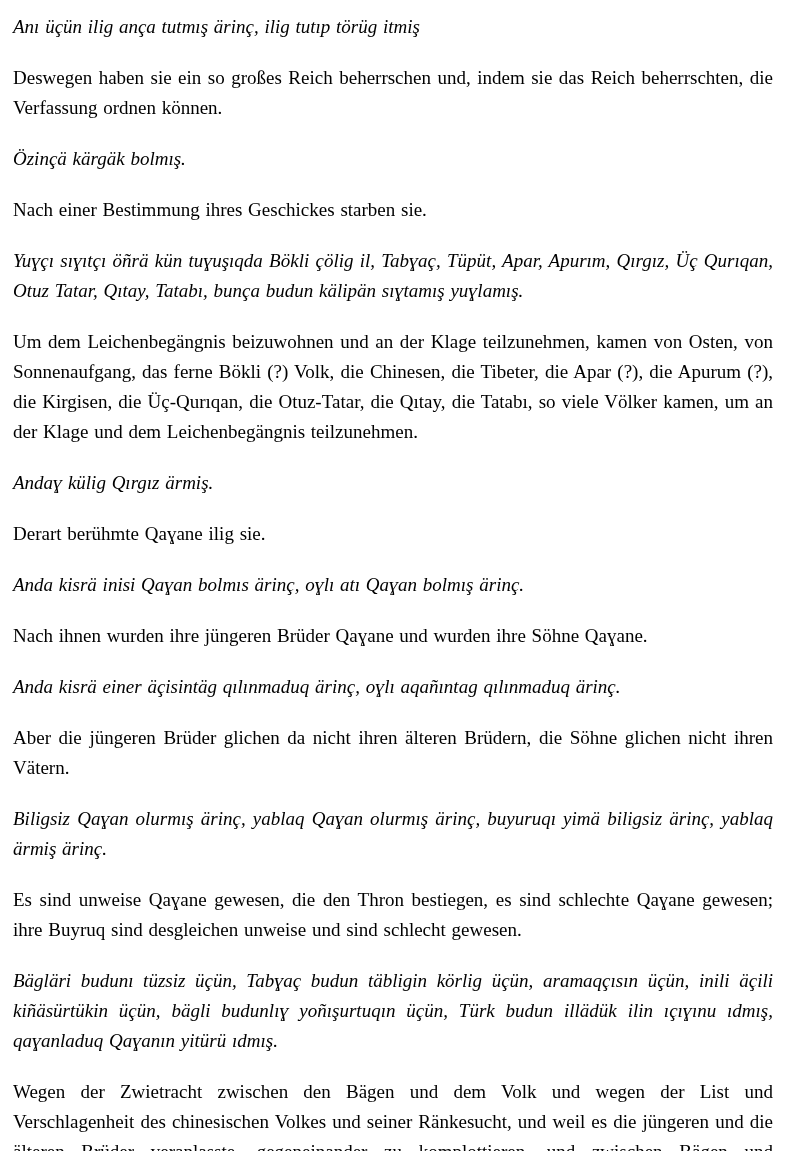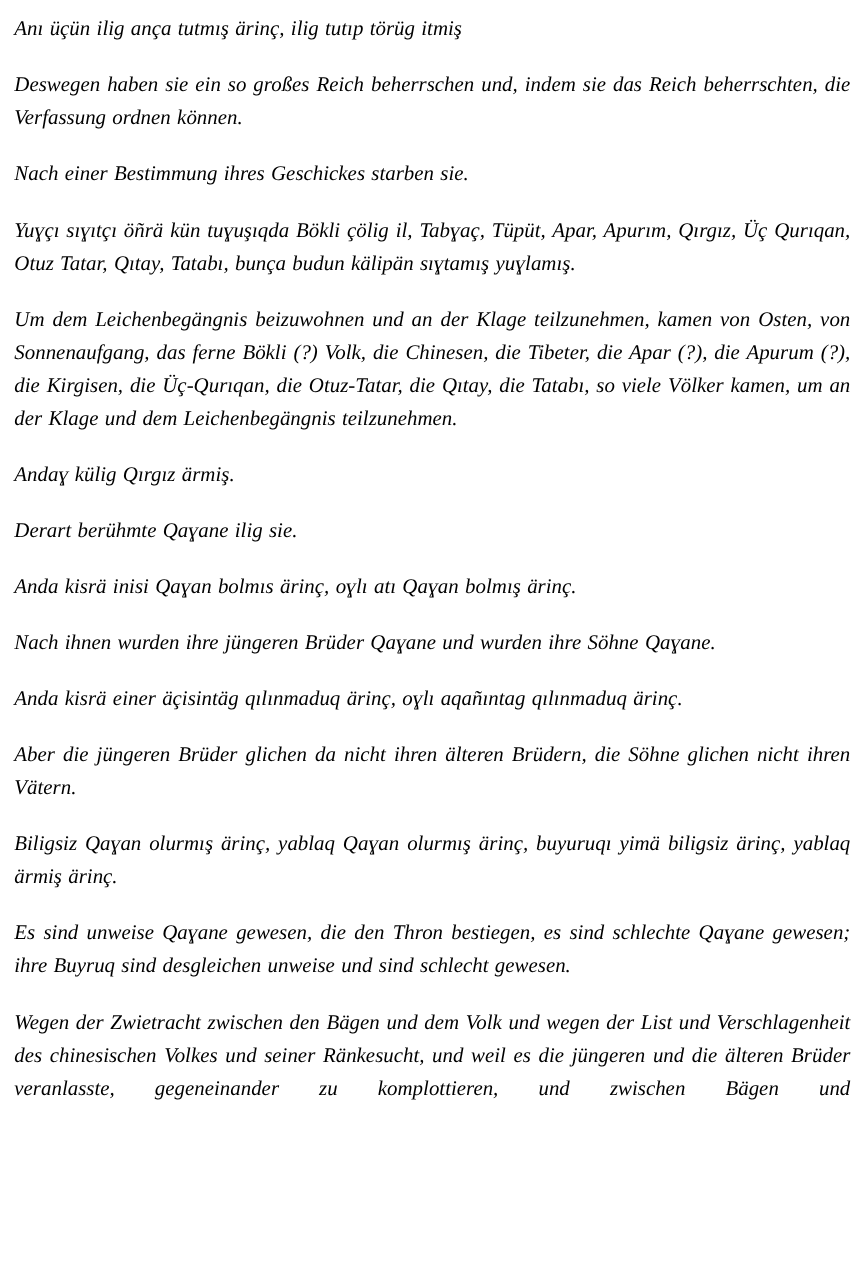--- a/index.html
+++ b/index.html
@@ -21,42 +21,43 @@
     padding: 12px 12px 0 13px;
     overflow: hidden;
     background: #ffffff;
   }
   p {
     margin: 0 0 21px 0;
     font-size: 19px;
     line-height: 30px;
     text-align: justify;
     word-spacing: 1px;
-    font-style: italic;
   }
   p.italic {
     font-style: italic;
   }
   p.cut {
     
     text-align-last: justify;
     margin-bottom: 0;
   }
 </style>
 </head>
 <body>
 
 <main id="page" data-name="document-page">
     <p class="italic" data-name="transliteration-paragraph">Anı üçün ilig ança tutmış ärinç, ilig tutıp törüg itmiş</p>
     <p class="roman" data-name="translation-paragraph">Deswegen haben sie ein so großes Reich beherrschen und, indem sie das Reich beherrschten, die Verfassung ordnen können.</p>
+    <p class="italic" data-name="transliteration-paragraph">Özinçä kärgäk bolmış.</p>
     <p class="roman" data-name="translation-paragraph">Nach einer Bestimmung ihres Geschickes starben sie.</p>
     <p class="italic" data-name="transliteration-paragraph">Yuɣçı sıɣıtçı öñrä kün tuɣuşıqda Bökli çölig il, Tabɣaç, Tüpüt, Apar, Apurım, Qırgız, Üç Qurıqan, Otuz Tatar, Qıtay, Tatabı, bunça budun kälipän sıɣtamış yuɣlamış.</p>
     <p class="roman" data-name="translation-paragraph">Um dem Leichenbegängnis beizuwohnen und an der Klage teilzunehmen, kamen von Osten, von Sonnenaufgang, das ferne Bökli (?) Volk, die Chinesen, die Tibeter, die Apar (?), die Apurum (?), die Kirgisen, die Üç-Qurıqan, die Otuz-Tatar, die Qıtay, die Tatabı, so viele Völker kamen, um an der Klage und dem Leichenbegängnis teilzunehmen.</p>
     <p class="italic" data-name="transliteration-paragraph">Andaɣ külig Qırgız ärmiş.</p>
     <p class="roman" data-name="translation-paragraph">Derart berühmte Qaɣane ilig sie.</p>
     <p class="italic" data-name="transliteration-paragraph">Anda kisrä inisi Qaɣan bolmıs ärinç, oɣlı atı Qaɣan bolmış ärinç.</p>
     <p class="roman" data-name="translation-paragraph">Nach ihnen wurden ihre jüngeren Brüder Qaɣane und wurden ihre Söhne Qaɣane.</p>
     <p class="italic" data-name="transliteration-paragraph">Anda kisrä einer äçisintäg qılınmaduq ärinç, oɣlı aqañıntag qılınmaduq ärinç.</p>
     <p class="roman" data-name="translation-paragraph">Aber die jüngeren Brüder glichen da nicht ihren älteren Brüdern, die Söhne glichen nicht ihren Vätern.</p>
     <p class="italic" data-name="transliteration-paragraph">Biligsiz Qaɣan olurmış ärinç, yablaq Qaɣan olurmış ärinç, buyuruqı yimä biligsiz ärinç, yablaq ärmiş ärinç.</p>
     <p class="roman" data-name="translation-paragraph">Es sind unweise Qaɣane gewesen, die den Thron bestiegen, es sind schlechte Qaɣane gewesen; ihre Buyruq sind desgleichen unweise und sind schlecht gewesen.</p>
+    <p class="italic" data-name="transliteration-paragraph">Bägläri budunı tüzsiz üçün, Tabɣaç budun täbligin körlig üçün, aramaqçısın üçün, inili äçili kiñäsürtükin üçün, bägli budunlıɣ yoñışurtuqın üçün, Türk budun illädük ilin ıçıɣınu ıdmış, qaɣanladuq Qaɣanın yitürü ıdmış.</p>
     <p class="roman cut" data-name="translation-paragraph">Wegen der Zwietracht zwischen den Bägen und dem Volk und wegen der List und Verschlagenheit des chinesischen Volkes und seiner Ränkesucht, und weil es die jüngeren und die älteren Brüder veranlasste, gegeneinander zu komplottieren, und zwischen Bägen und</p>
   </main>
 
 </body></html>

